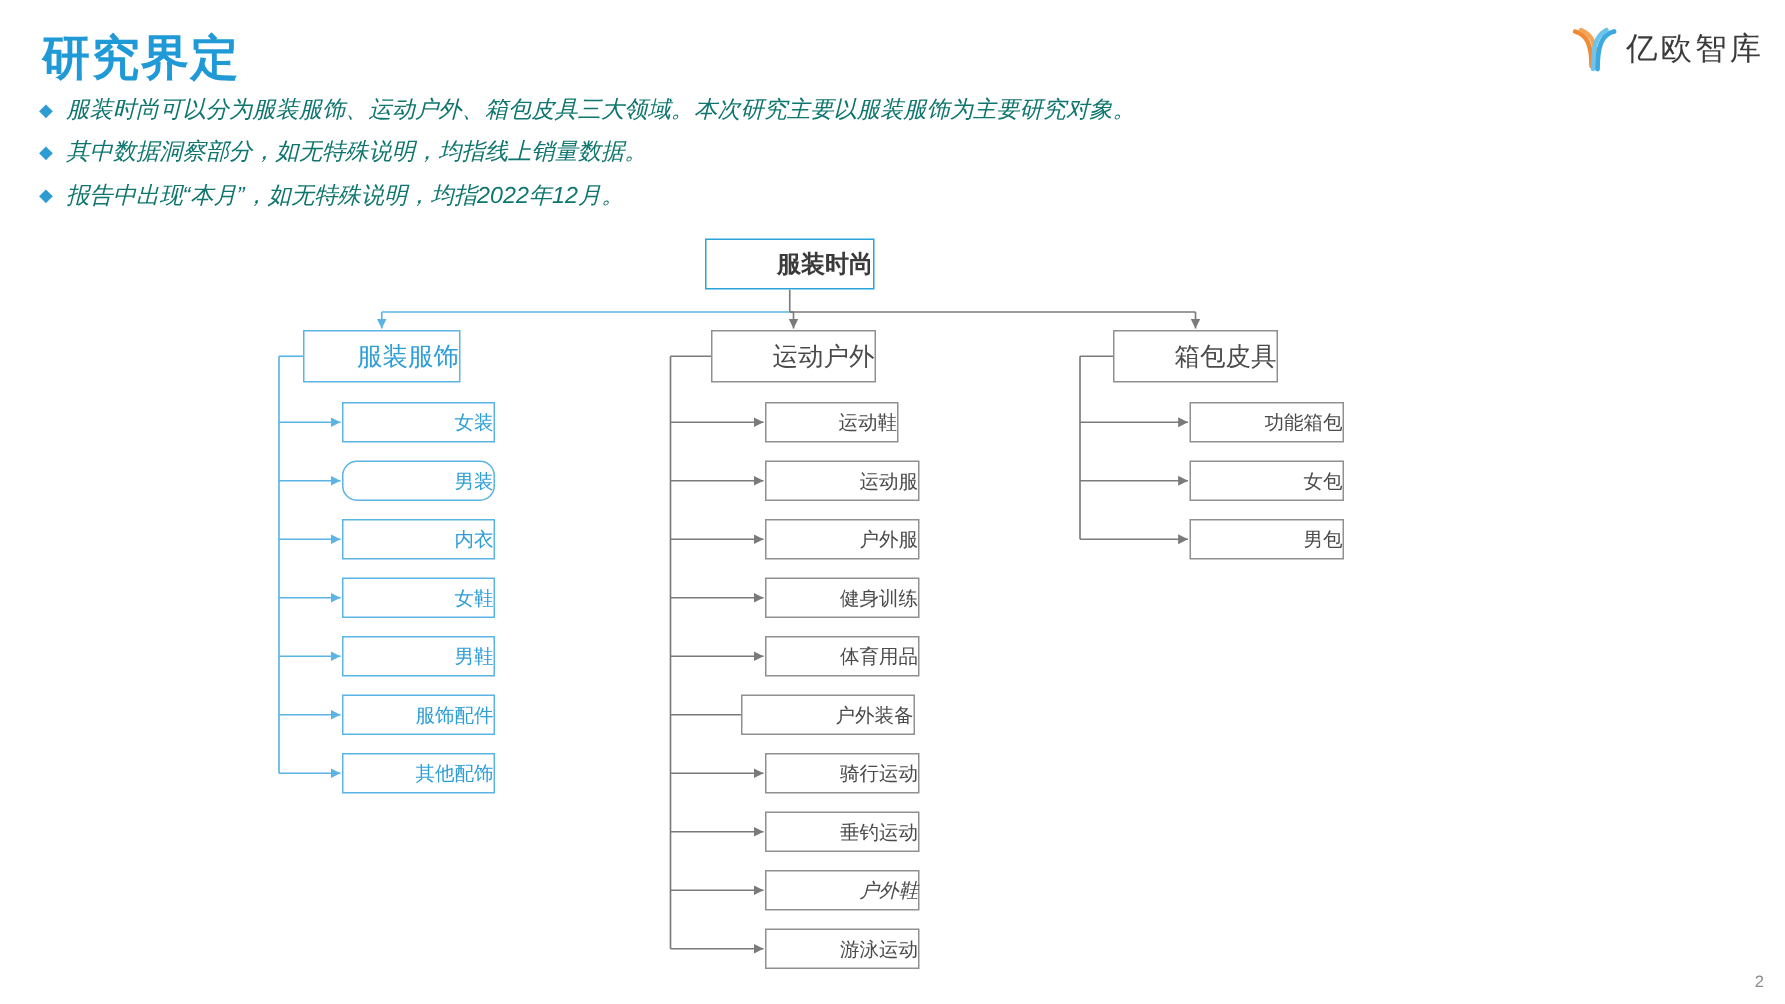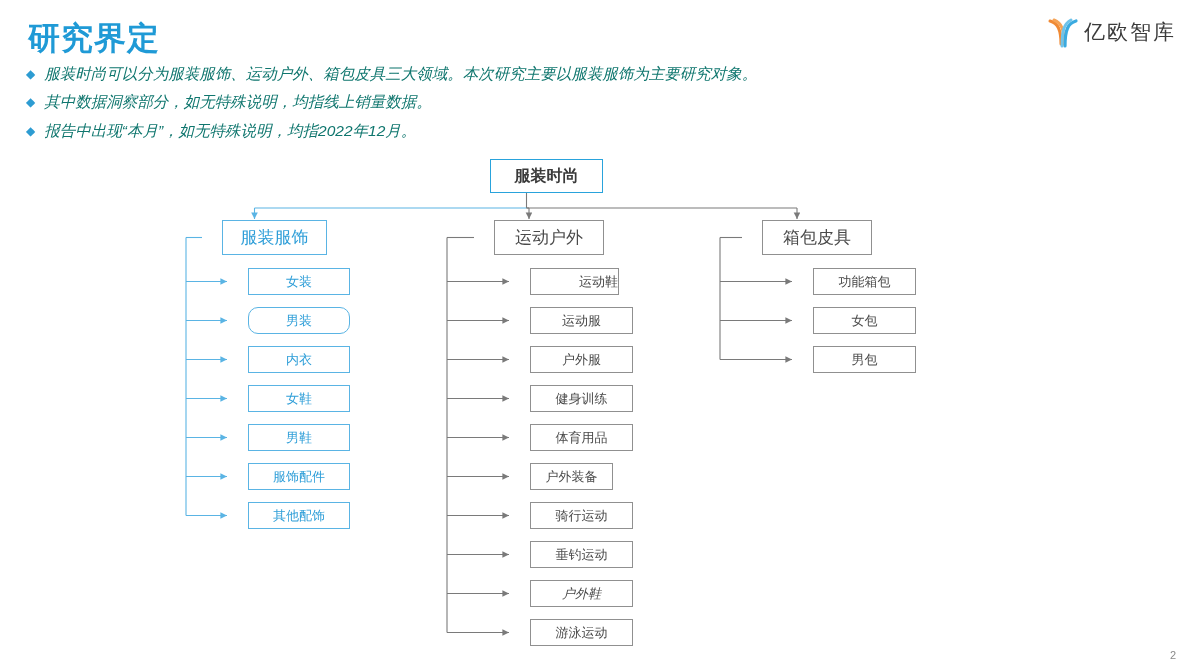--- a/index.html
+++ b/index.html
@@ -80,24 +80,23 @@
     pointer-events: none;
   }
   .diagram svg { display: block; }
 
   .node {
     position: absolute;
     box-sizing: border-box;
     background: #ffffff;
     display: flex;
     align-items: center;
-    justify-content: center;
+    justify-content: flex-end;
     text-align: center;
     white-space: nowrap;
-    margin-left: 20px;
   }
   .node.root {
     border: 1.6px solid #29A3DC;
     font-size: 16px;
     font-weight: bold;
     color: #3a3a3a;
   }
   .node.cat-blue {
     border: 1.4px solid #5AB4E4;
     color: #2E9ED8;
@@ -240,21 +239,21 @@
       </div>
       <div class="node leaf-gray" style="left: 510px; top: 346px; width: 103px; height: 27px;">
         <span>户外服</span>
       </div>
       <div class="node leaf-gray" style="left: 510px; top: 385px; width: 103px; height: 27px;">
         <span>健身训练</span>
       </div>
       <div class="node leaf-gray" style="left: 510px; top: 424px; width: 103px; height: 27px;">
         <span>体育用品</span>
       </div>
-      <div class="node leaf-gray" style="left: 510px; top: 463px; width: 83px; height: 27px;">
+      <div class="node leaf-gray" style="left: 494px; top: 463px; width: 116px; height: 27px;">
         <span>户外装备</span>
       </div>
       <div class="node leaf-gray" style="left: 510px; top: 502px; width: 103px; height: 27px;">
         <span>骑行运动</span>
       </div>
       <div class="node leaf-gray" style="left: 510px; top: 541px; width: 103px; height: 27px;">
         <span>垂钓运动</span>
       </div>
       <div class="node leaf-gray" style="left: 510px; top: 580px; width: 103px; height: 27px; font-style: italic;">
         <span>户外鞋</span>

